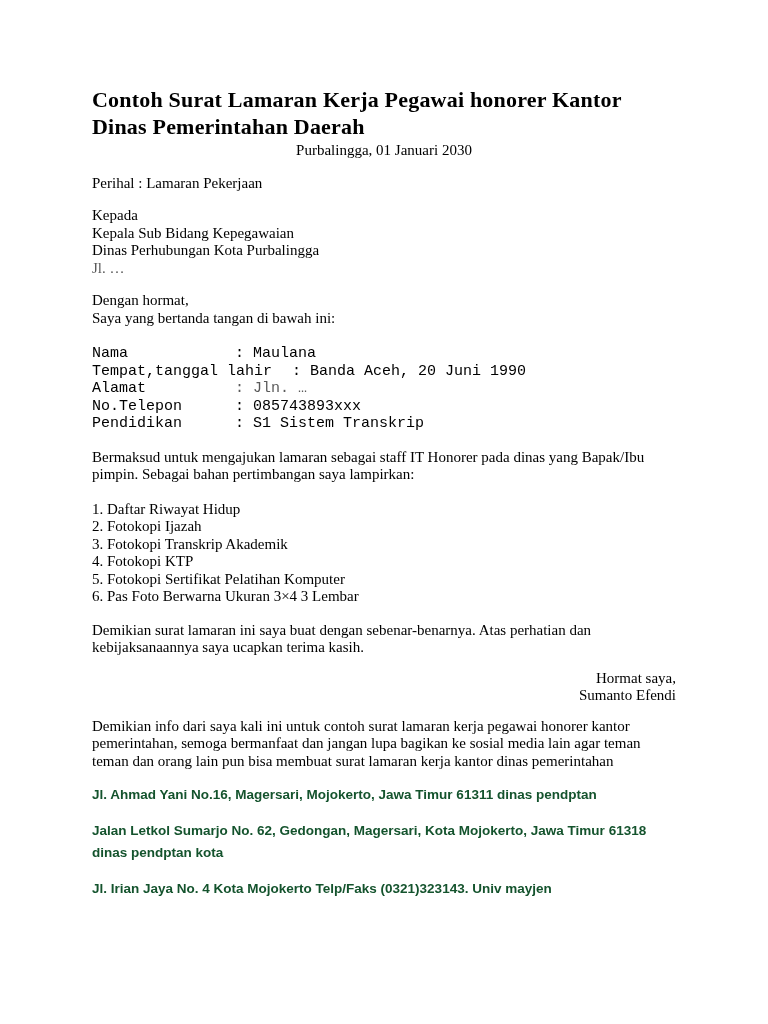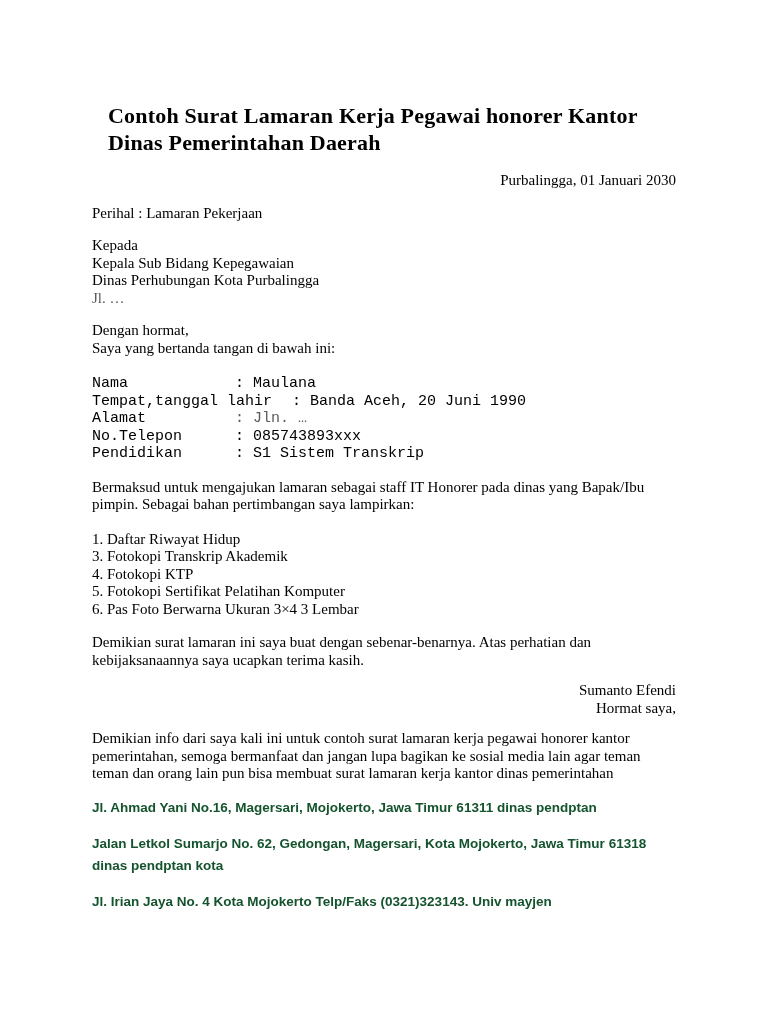--- a/index.html
+++ b/index.html
@@ -15,29 +15,29 @@
     overflow: hidden;
   }
   .page {
     box-sizing: border-box;
     width: 768px;
     height: 1024px;
     padding: 86px 92px 0 92px;
     background: #ffffff;
   }
   .doc-title {
-    margin: 16px;
+    margin: 0;
     font-size: 22px;
     line-height: 27px;
     font-weight: bold;
     letter-spacing: 0.2px;
   }
   .date-line {
-    margin-top: 16px;
-    text-align: right;
+    margin-top: 2px;
+    text-align: center;
     font-size: 15px;
     line-height: 17.5px;
   }
   .body-text {
     font-size: 15px;
     line-height: 17.5px;
   }
   .subject-line { margin-top: 15px; }
   .recipient-block { margin-top: 15px; }
   .salutation-block { margin-top: 15px; }
@@ -109,31 +109,32 @@
     <div class="data-row">
       <span class="data-label">Pendidikan</span>
       <span class="data-value">: S1 Sistem Transkrip</span>
     </div>
   </div>
 
   <p class="body-text intent-paragraph">Bermaksud untuk mengajukan lamaran sebagai staff IT Honorer pada dinas yang Bapak/Ibu pimpin. Sebagai bahan pertimbangan saya lampirkan:</p>
 
   <div class="body-text attachments-list">
     <div>1. Daftar Riwayat Hidup</div>
+    <div>2. Fotokopi Ijazah</div>
     <div>3. Fotokopi Transkrip Akademik</div>
     <div>4. Fotokopi KTP</div>
     <div>5. Fotokopi Sertifikat Pelatihan Komputer</div>
     <div>6. Pas Foto Berwarna Ukuran 3×4 3 Lembar</div>
   </div>
 
   <p class="body-text closing-paragraph">Demikian surat lamaran ini saya buat dengan sebenar-benarnya. Atas perhatian dan kebijaksanaannya saya ucapkan terima kasih.</p>
 
   <div class="body-text signature-block">
+    <div>Hormat saya,</div>
     <div>Sumanto Efendi</div>
-    <div>Hormat saya,</div>
   </div>
 
   <p class="body-text footer-note">Demikian info dari saya kali ini untuk contoh surat lamaran kerja pegawai honorer kantor pemerintahan, semoga bermanfaat dan jangan lupa bagikan ke sosial media lain agar teman teman dan orang lain pun bisa membuat surat lamaran kerja kantor dinas pemerintahan</p>
 
   <p class="footer-address">Jl. Ahmad Yani No.16, Magersari, Mojokerto, Jawa Timur 61311 dinas pendptan</p>
   <p class="footer-address">Jalan Letkol Sumarjo No. 62, Gedongan, Magersari, Kota Mojokerto, Jawa Timur 61318 dinas pendptan kota</p>
   <p class="footer-address">Jl. Irian Jaya No. 4 Kota Mojokerto Telp/Faks (0321)323143. Univ mayjen</p>
 
 </div>
 

